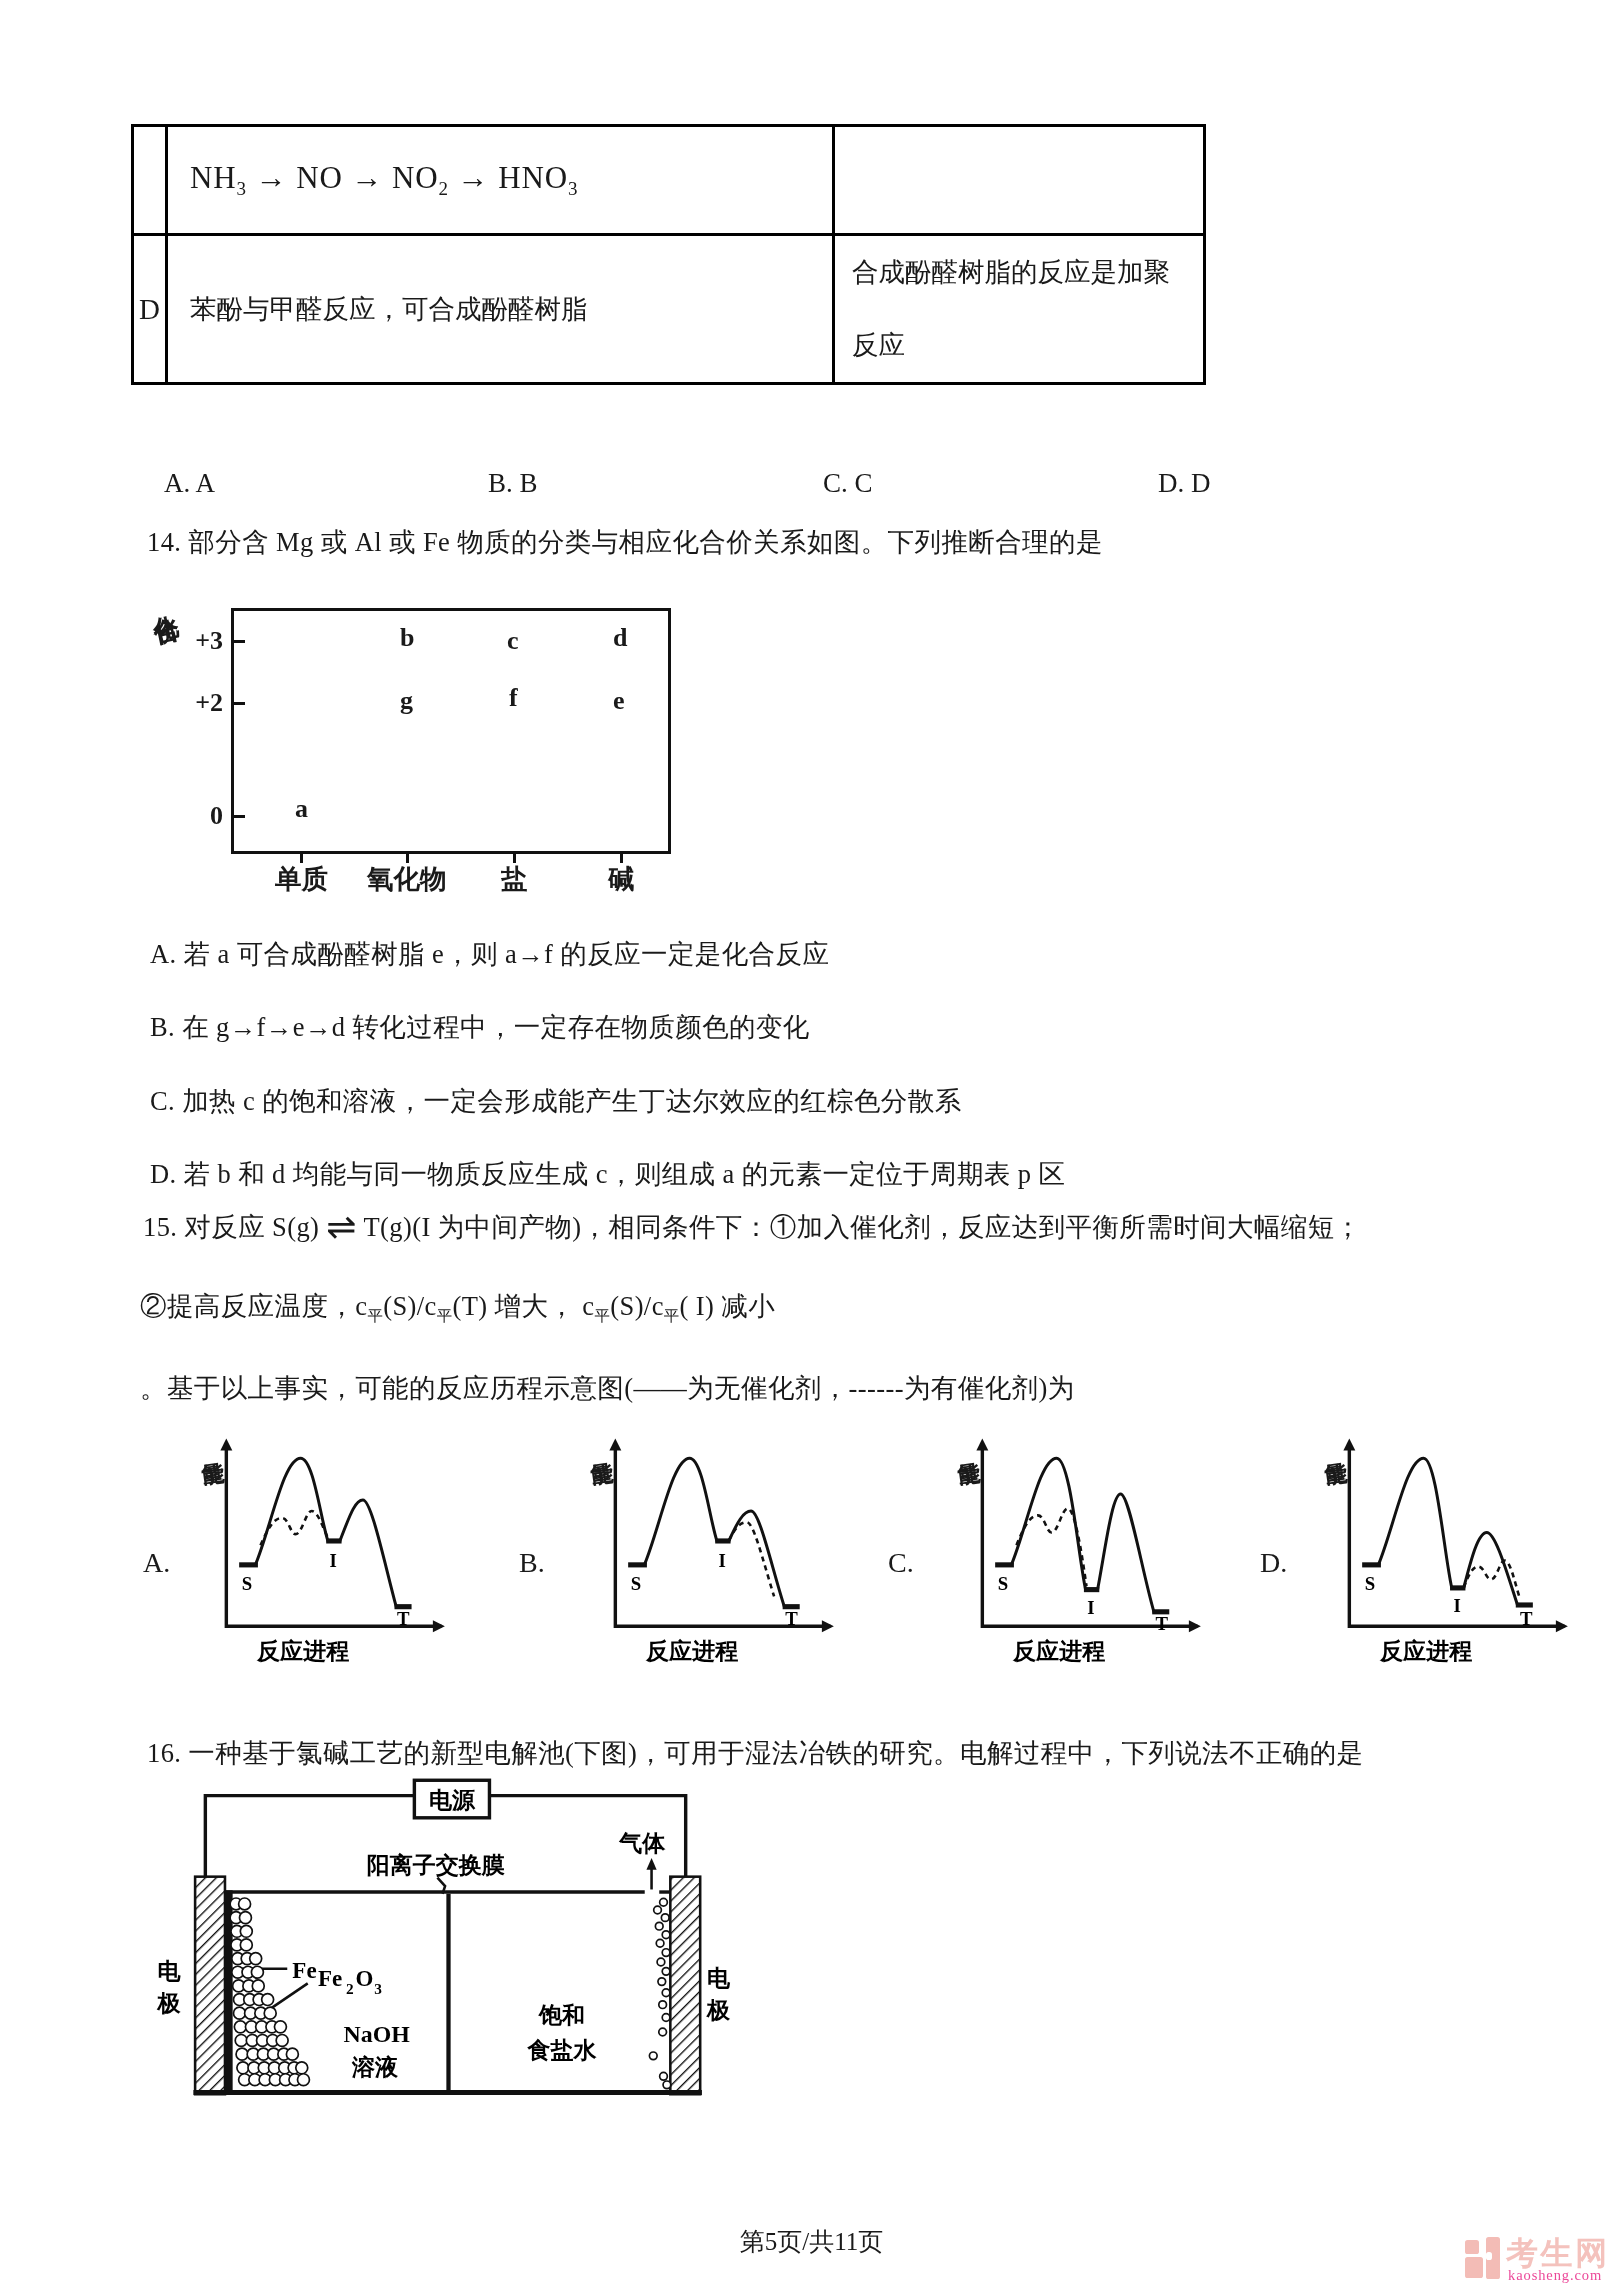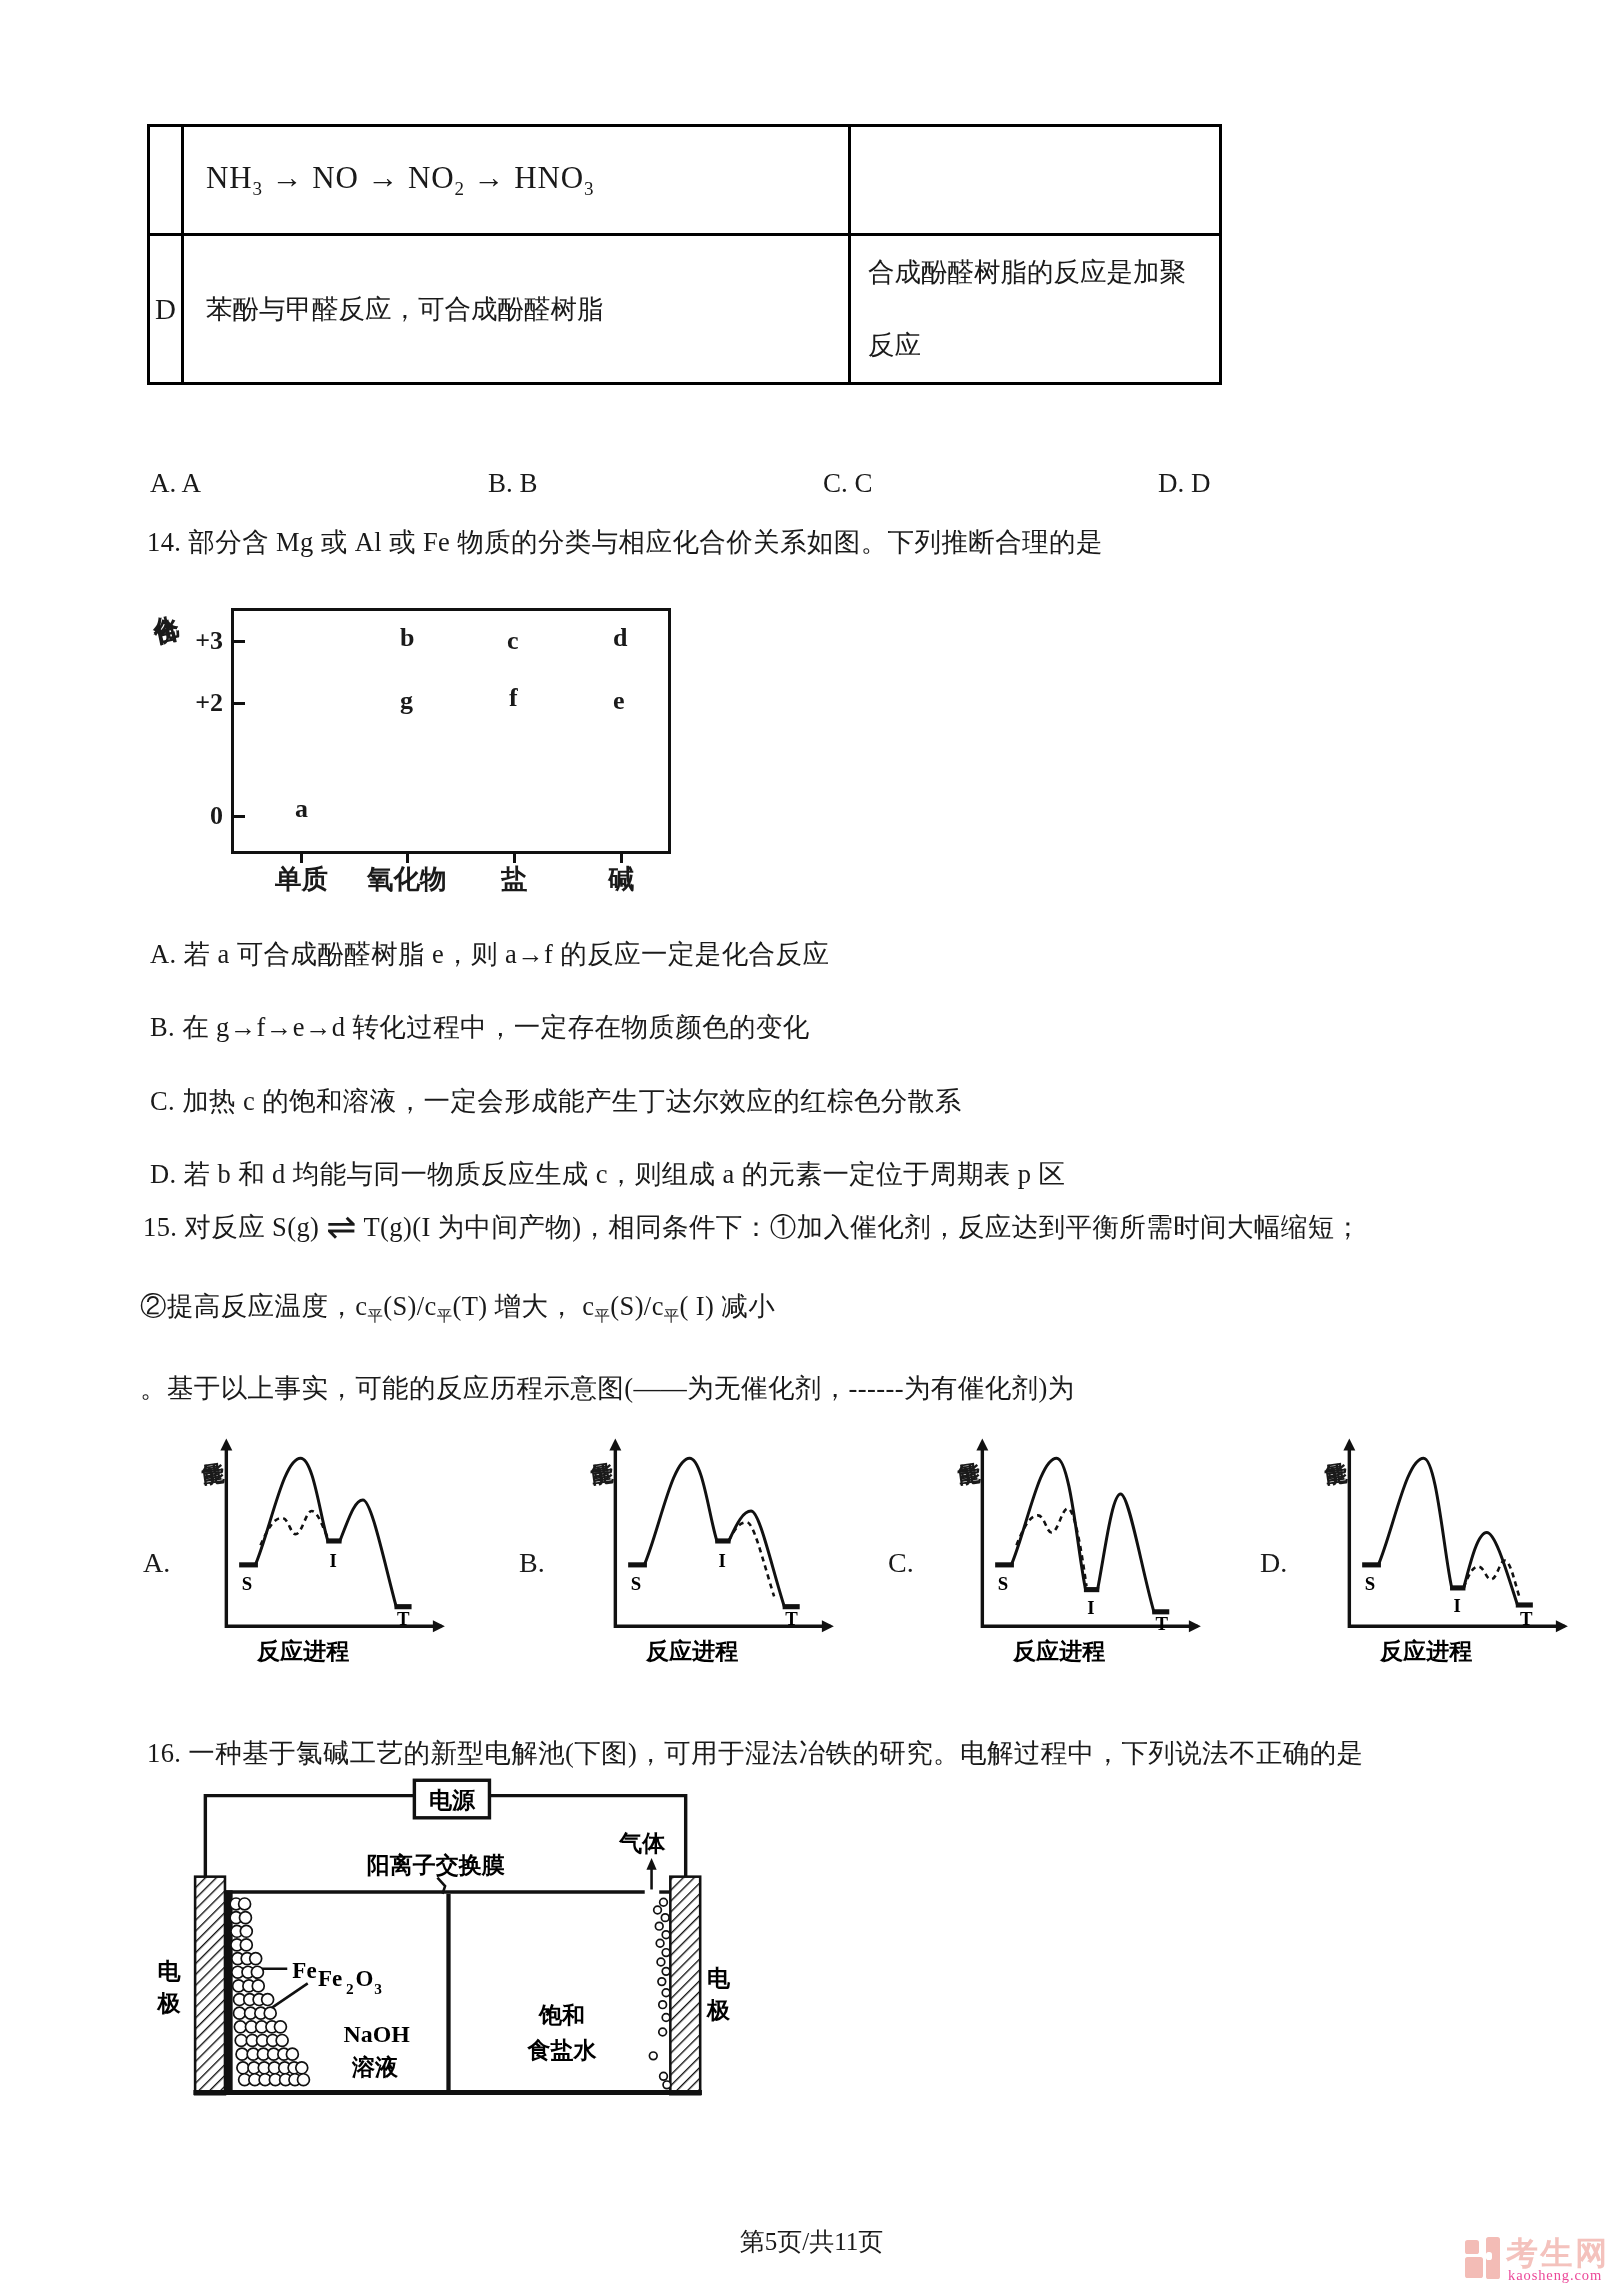--- a/index.html
+++ b/index.html
@@ -7,21 +7,21 @@
   body {
     width:1623px; height:2295px; position:relative;
     font-family:"Liberation Serif", serif; color:#1a1a1a;
     overflow:hidden;
   }
   .abs { position:absolute; }
 
   
   .qtable {
     position:absolute; left:131px; top:124px; width:1072px; height:259px;
-    border-collapse:collapse; table-layout:fixed;margin-left:16px;
+    border-collapse:collapse; table-layout:fixed;
   }
   .qtable td { border:3.4px solid #000; vertical-align:middle; }
   .qtable .c1 { width:34px; text-align:center; font-size:29px; }
   .qtable .c2 { width:667px; padding-left:22px; font-size:26.5px; }
   .qtable .c3 { width:371px; padding:0 13.7px 0 17px; font-size:26.5px; line-height:73px; }
   .r1 { height:109px; }
   .r2 { height:149px; }
   .formula { font-size:31px; letter-spacing:0.9px; }
   .formula sub { font-size:19px; }
 
@@ -77,21 +77,21 @@
   </tr>
   <tr class="r2">
     <td class="c1">D</td>
     <td class="c2">苯酚与甲醛反应，可合成酚醛树脂</td>
     <td class="c3">合成酚醛树脂的反应是加聚反应</td>
   </tr>
 </tbody>
   </table>
 
 <div class="ansrow">
-  <span class="abs" style="left:150px; top:468px;">A. A</span>
+  <span class="abs" style="left:164px; top:468px;">A. A</span>
   <span class="abs" style="left:488px; top:468px;">B. B</span>
   <span class="abs" style="left:823px; top:468px;">C. C</span>
   <span class="abs" style="left:1158px; top:468px;">D. D</span>
 </div>
 
 <div class="stem" style="left:147px; top:524px;">14. 部分含 Mg 或 Al 或 Fe 物质的分类与相应化合价关系如图。下列推断合理的是</div>
 
 <div>
   <div class="ylab">化合价</div>
   <div class="chartbox"></div>

